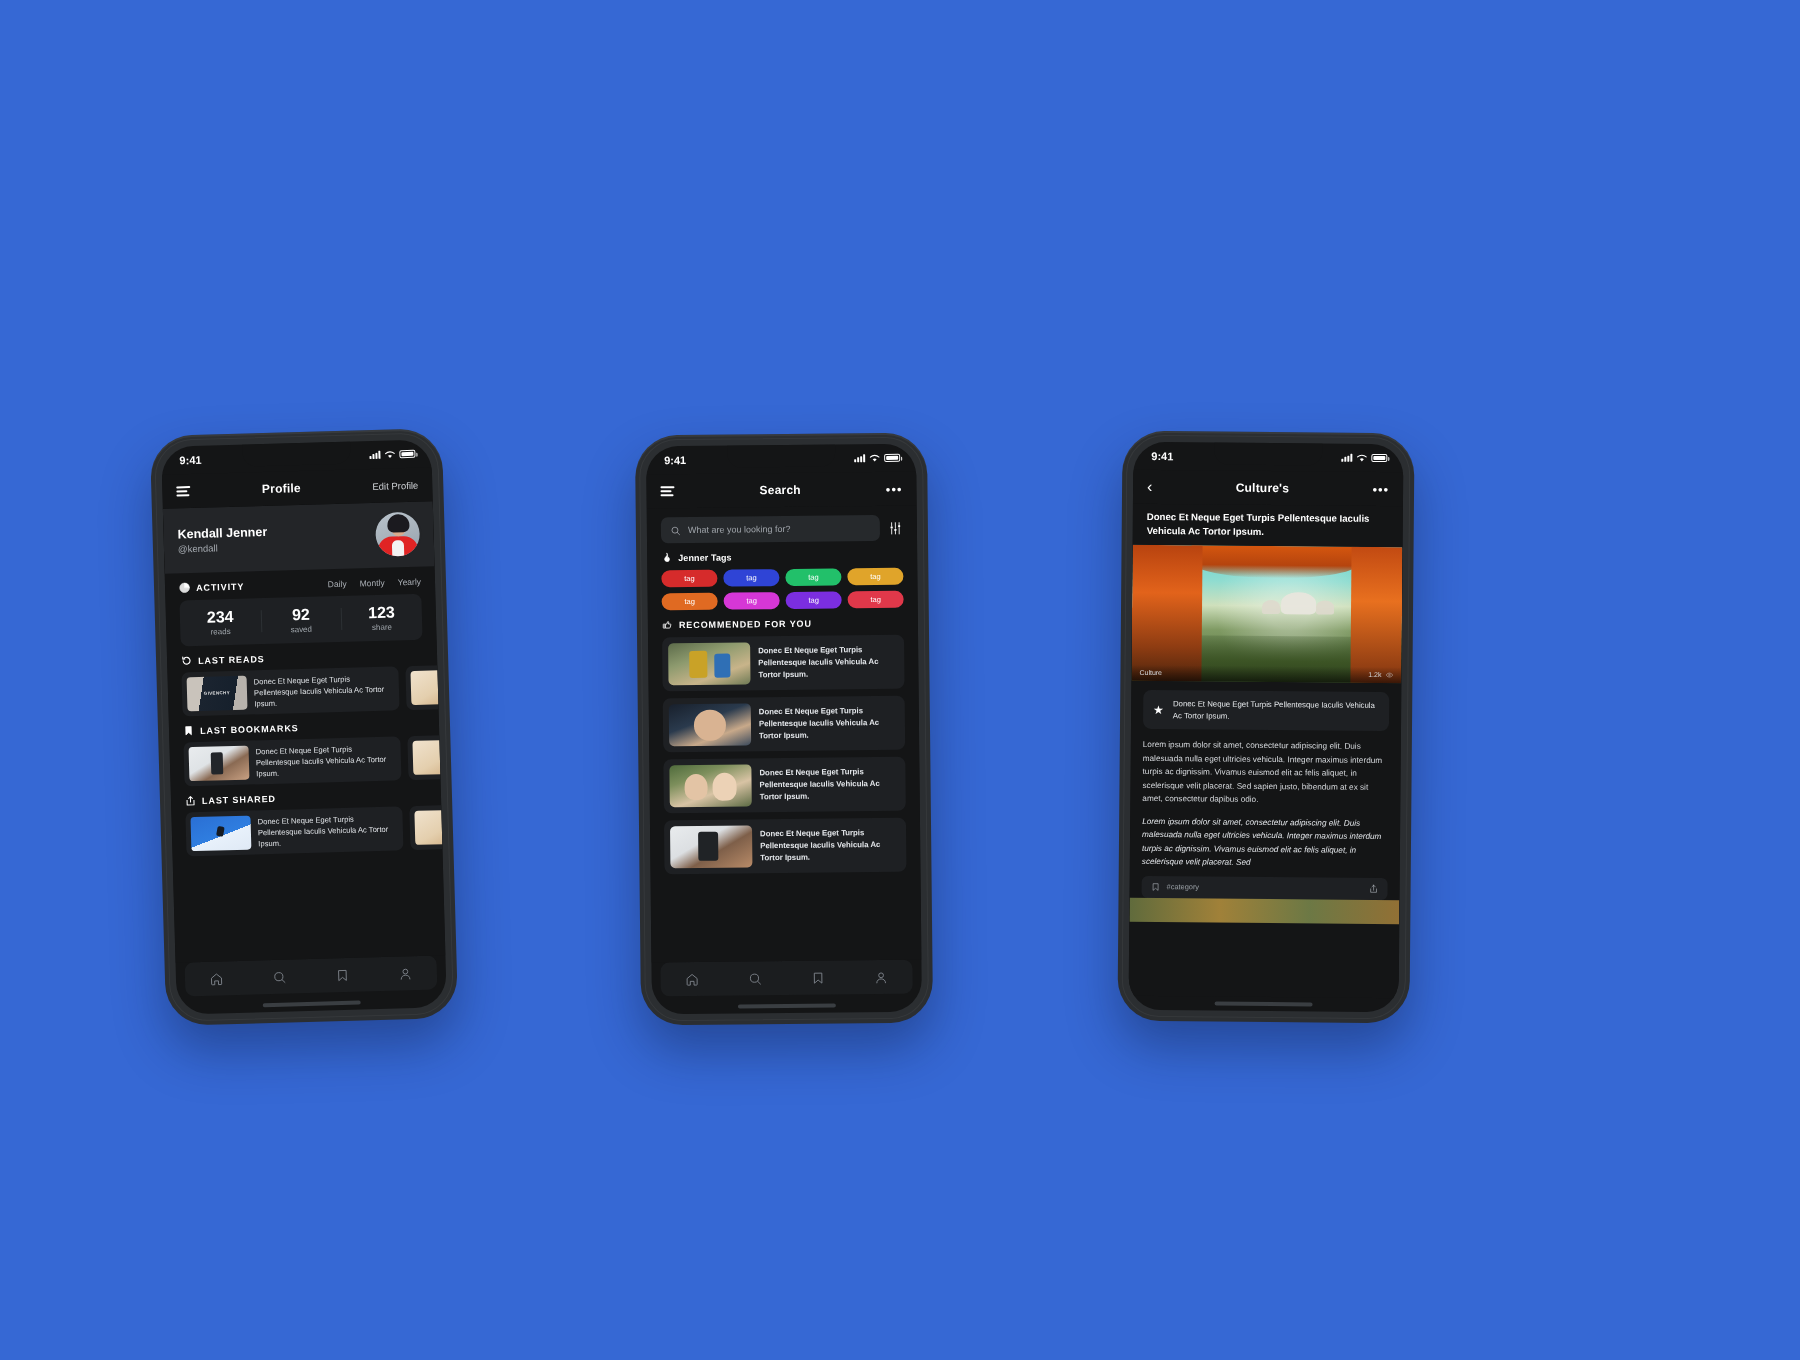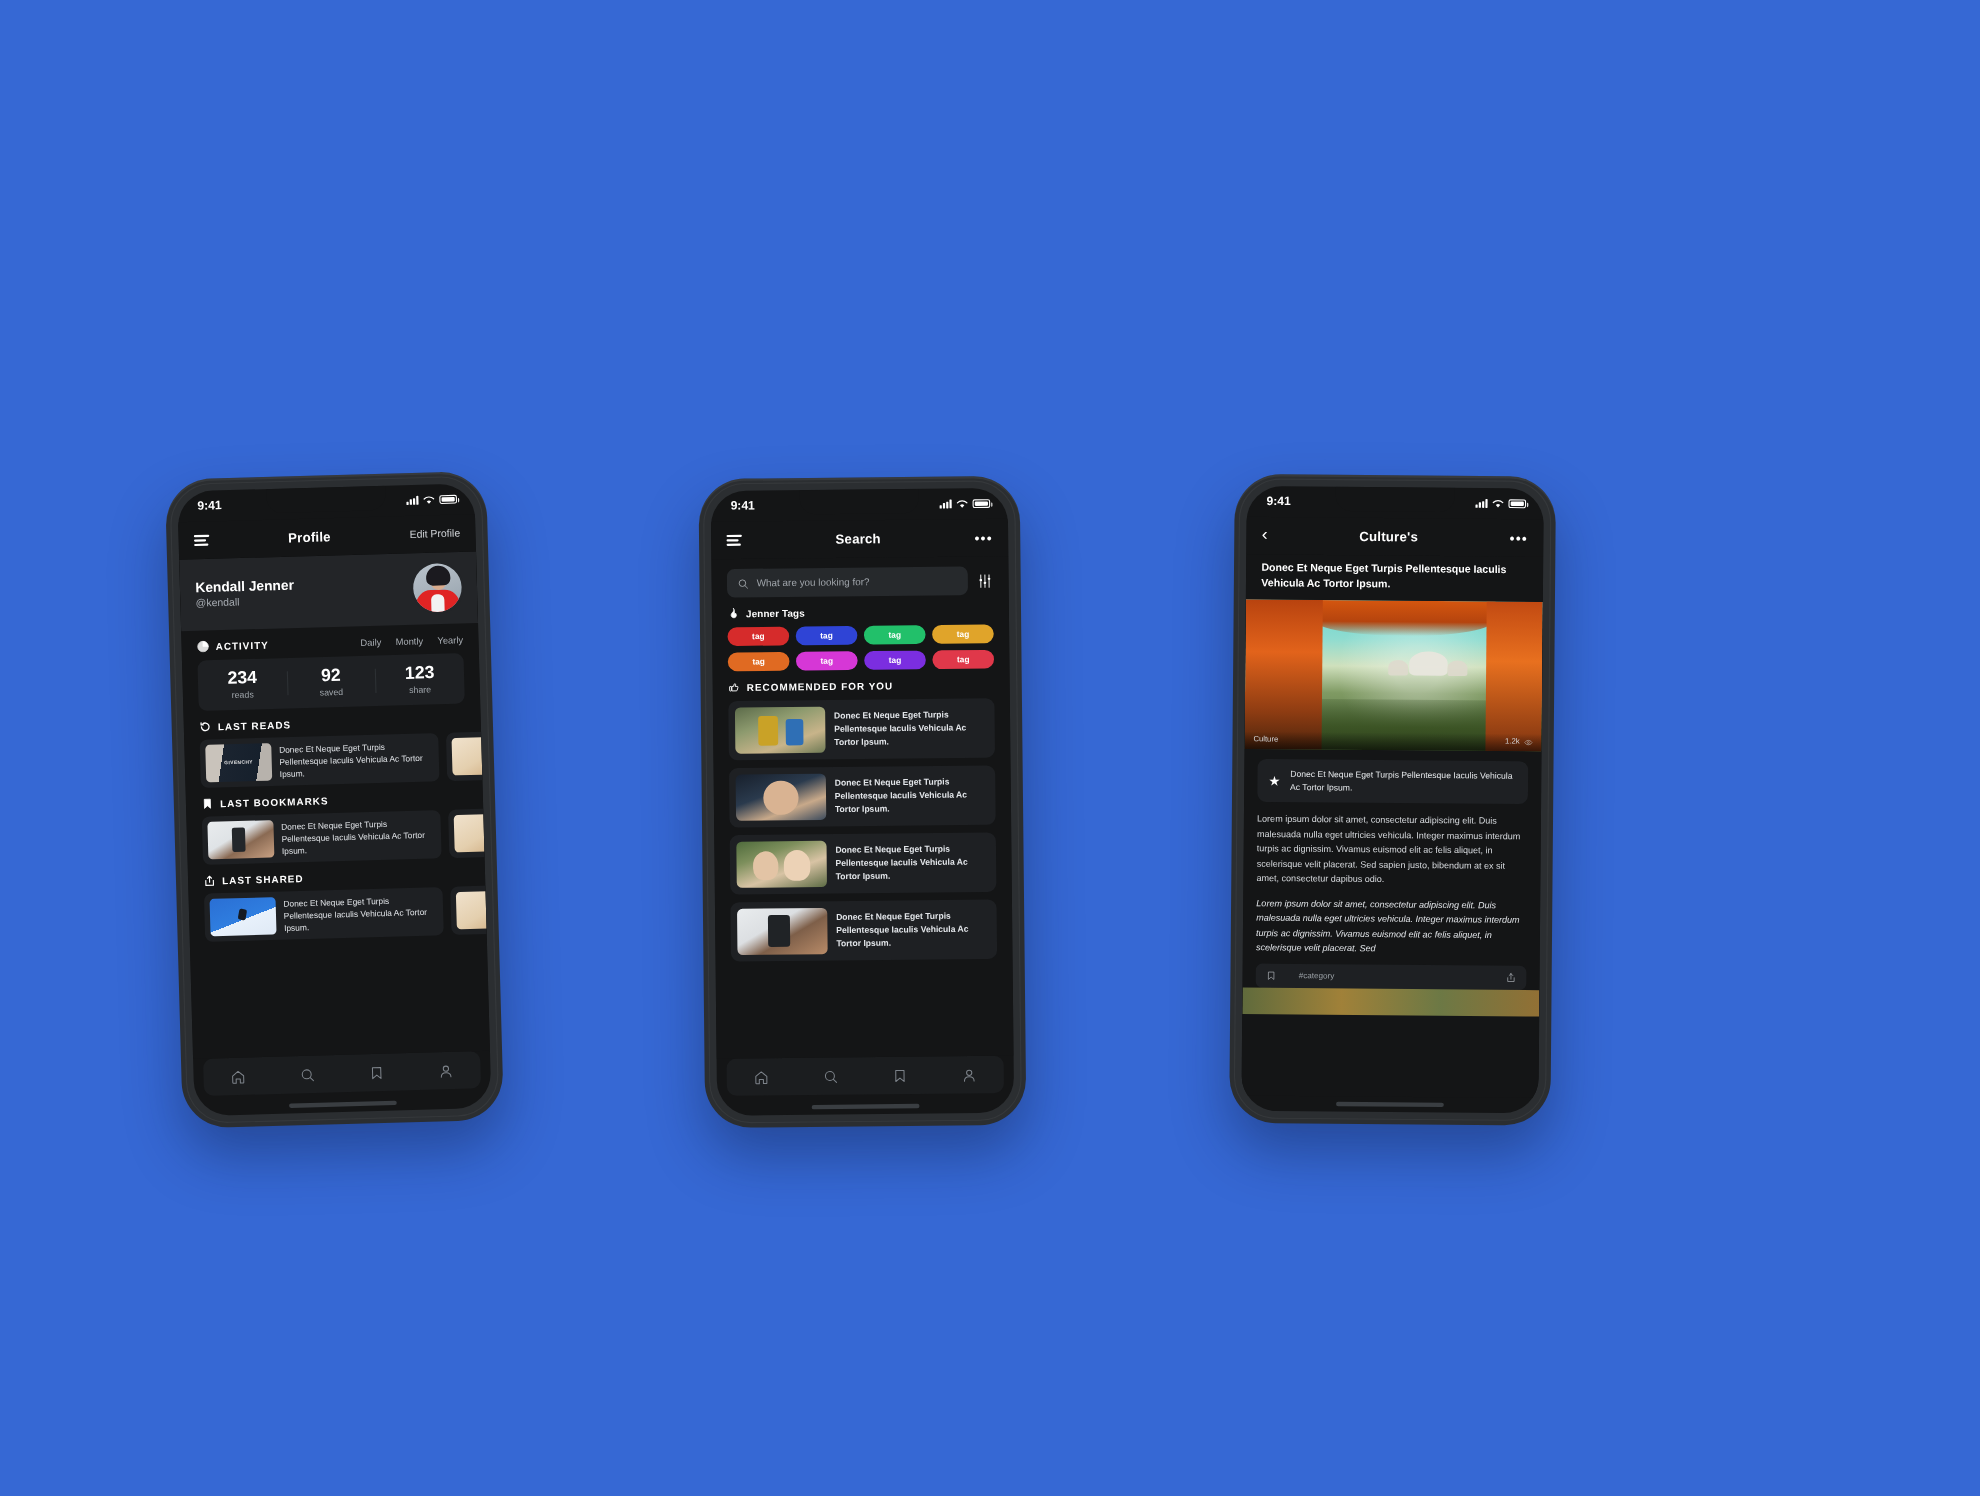--- a/index.html
+++ b/index.html
@@ -142,21 +142,21 @@
   .searchbox svg{width:11px;height:11px;stroke:#aeb3b9;fill:none;stroke-width:1.6}
   .searchbox span{color:#9fa4aa;font-size:9px}
   .filter-ic { width:15px; height:15px; }
   .filter-ic svg{width:15px;height:15px;stroke:#fff;stroke-width:1.4;fill:none}
 
   .tagwrap { padding:9px 14px 0; }
   .taggrid { display:flex; flex-wrap:wrap; gap:6px; margin-top:7px; }
   .tag {
     flex:1 1 calc(25% - 5px); height:17px; border-radius:9px;
     display:flex;align-items:center;justify-content:center;
-    color:#fff; font-size:7.6px; font-weight:700;
+    color:#fff; font-size:7.6px; font-weight:400;
   }
 
   .reclist { padding: 0 14px; display:flex; flex-direction:column; gap:7px; margin-top:7px; }
   .reccard {
     background:#1e2023; border-radius:8px; padding:6px; display:flex; gap:8px; align-items:center;
   }
   .reccard .thumb{width:82px;height:42px;flex:0 0 82px;border-radius:5px}
   .reccard p { color:#e3e6ea; font-size:7.8px; line-height:1.5; font-weight:600; }
 
   .th-dance{background:linear-gradient(160deg,#5c6b4a 0%,#8d9a6e 35%,#c8b48a 70%,#6e7a55 100%)}
@@ -209,21 +209,21 @@
   .quote .star{color:#fff;font-size:12px;line-height:1}
   .quote p { color:#e6e9ec; font-size:7.8px; line-height:1.5; }
 
   .para { margin:9px 12px 0; color:#d7dade; font-size:8.2px; line-height:1.65; }
   .para.italic { font-style:italic; color:#e2e5e9; margin-top:9px; }
 
   .artfoot {
     margin: 7px 12px 0; height:22px; background:#1e2023; border-radius:6px;
     display:flex; align-items:center; justify-content:space-between; padding:0 9px;
   }
-  .artfoot .l{display:flex;align-items:center;gap:20px}
+  .artfoot .l{display:flex;align-items:center;gap:6px}
   .artfoot span{color:#9aa0a6;font-size:7.4px}
   .artfoot svg{width:10px;height:10px;stroke:#b9bec4;fill:none;stroke-width:1.4}
   .artbottom { height:24px; background:linear-gradient(90deg,#6d7a43,#b9943f,#7c8a4d,#a8803a); opacity:.85; }
 </style>
 </head>
 <body>
 
 <div class="stage">
 
 

